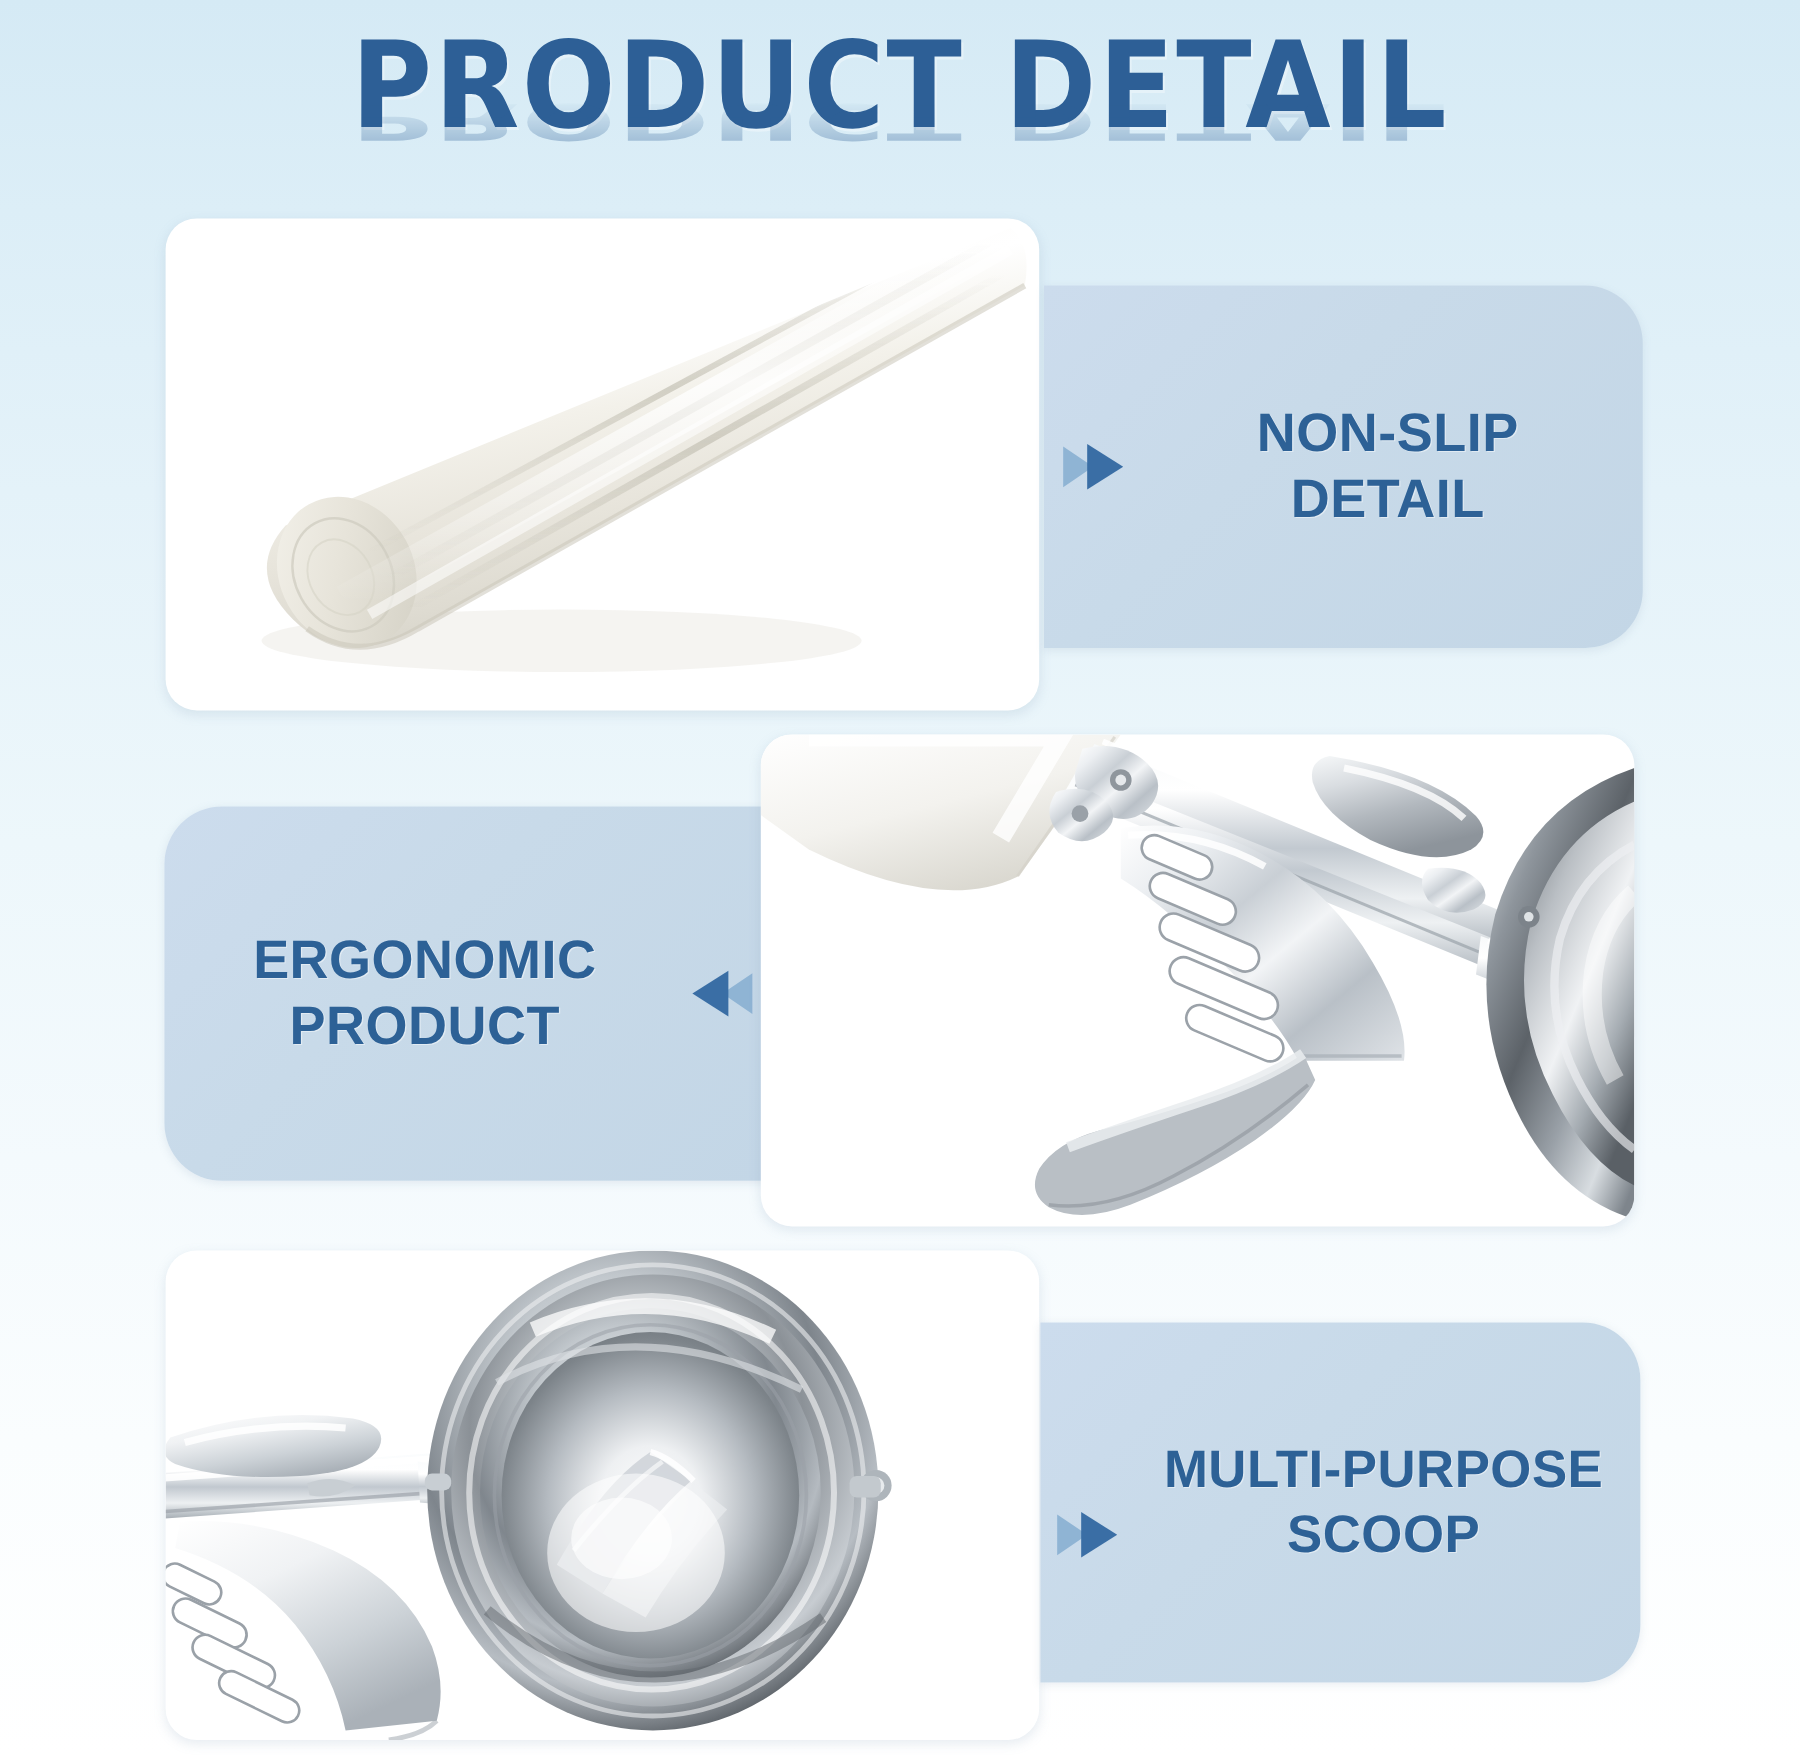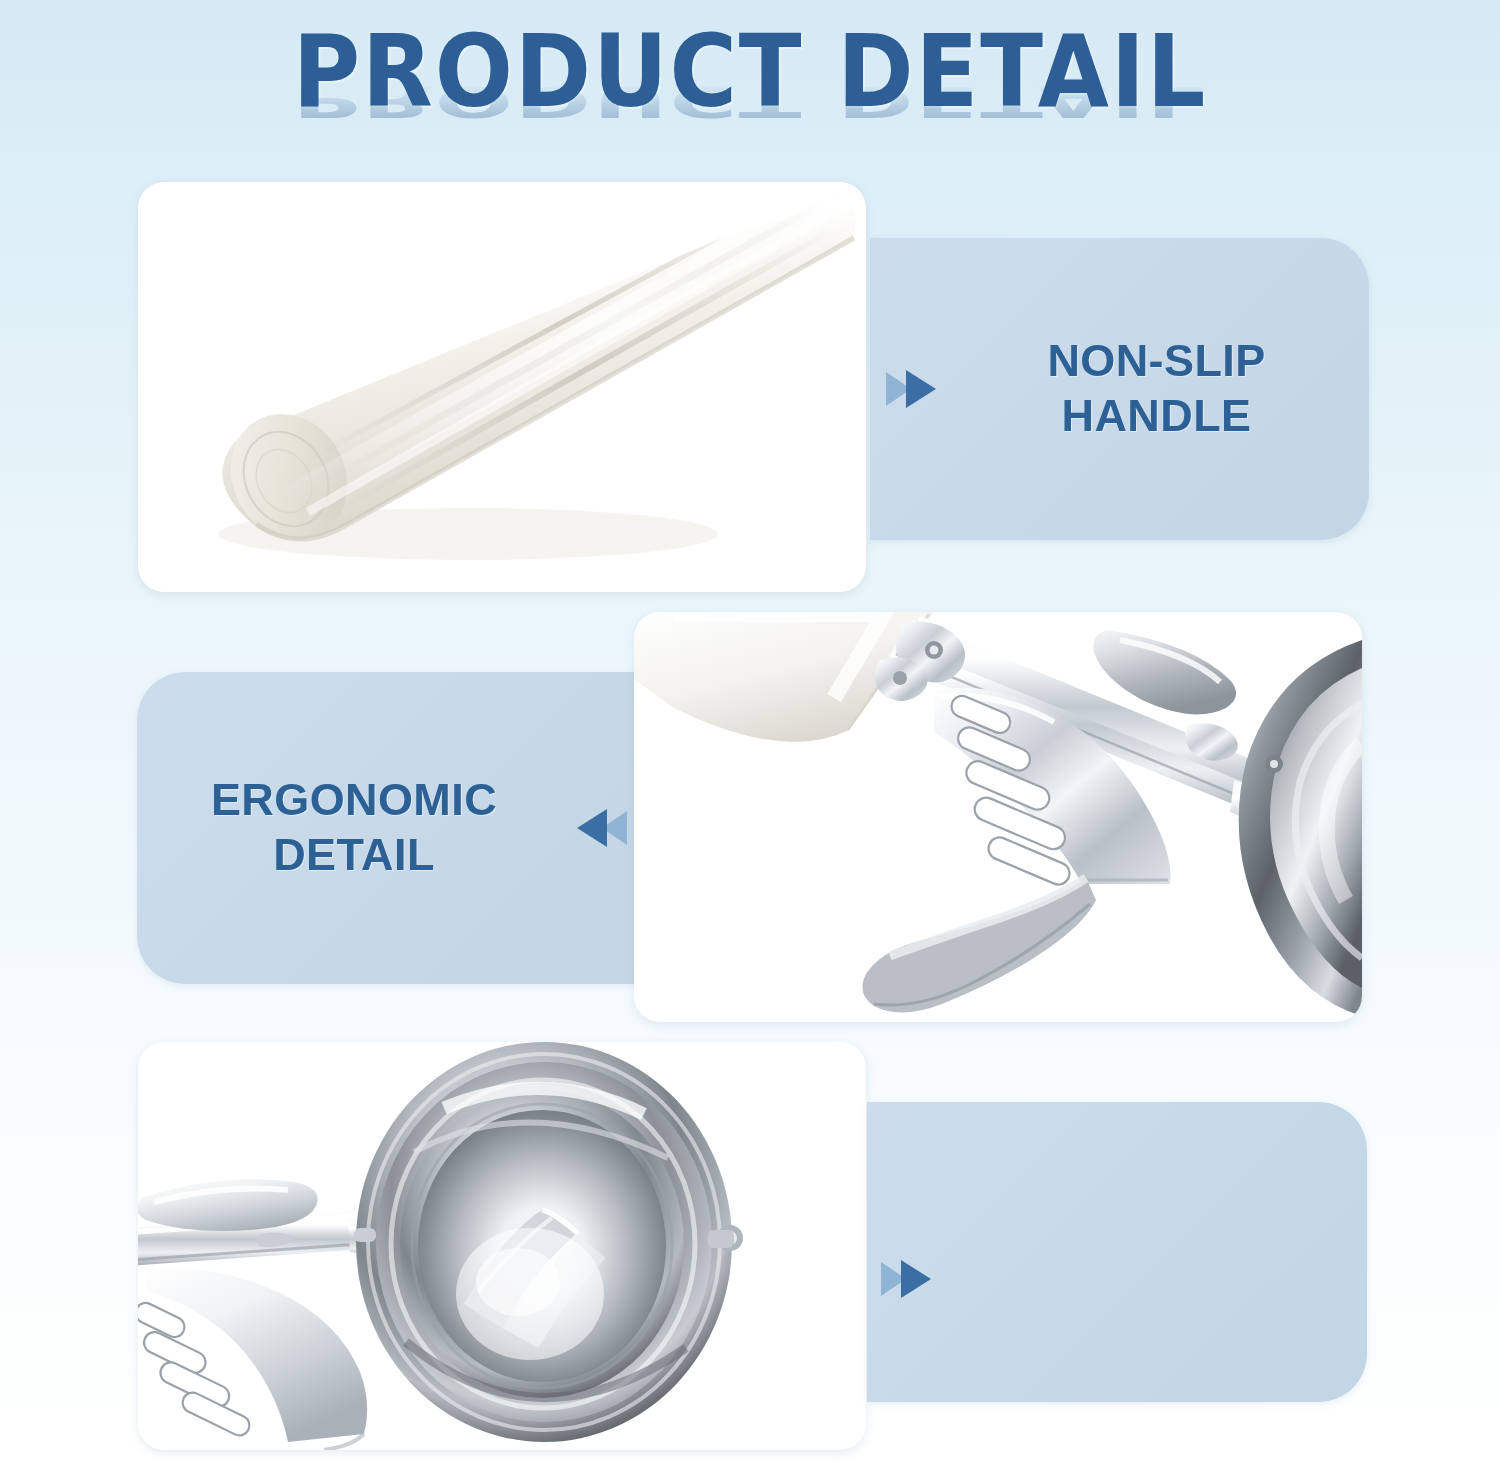--- a/index.html
+++ b/index.html
@@ -197,26 +197,26 @@
   </div>
 
   <div class="label-box" id="label-box-1">
     <span class="arrow-icon">
       <svg width="60" height="50" viewBox="0 0 60 50">
         <polygon points="2,8 2,42 27,25" fill="#8fb4d4"></polygon>
         <polygon points="22,6 22,44 52,25" fill="#3a6ea5"></polygon>
       </svg>
     </span>
     <span class="label-text" id="label-text-1">NON-SLIP
-HANDLE</span>
+DETAIL</span>
   </div>
 
   <div class="label-box" id="label-box-2">
     <span class="label-text" id="label-text-2">ERGONOMIC
-DETAIL</span>
+PRODUCT</span>
     <span class="arrow-icon">
       <svg width="60" height="50" viewBox="0 0 60 50">
         <polygon points="56,8 56,42 31,25" fill="#8fb4d4"></polygon>
         <polygon points="36,6 36,44 6,25" fill="#3a6ea5"></polygon>
       </svg>
     </span>
   </div>
 
   <div class="photo-card" id="photo-card-2">
     <svg class="art-svg" width="728" height="410" viewBox="0 0 728 410">
@@ -442,15 +442,17 @@
     </svg>
   </div>
 
   <div class="label-box" id="label-box-3">
     <span class="arrow-icon" style="align-self:center; margin-top:54px;">
       <svg width="60" height="50" viewBox="0 0 60 50">
         <polygon points="2,8 2,42 27,25" fill="#8fb4d4"></polygon>
         <polygon points="22,6 22,44 52,25" fill="#3a6ea5"></polygon>
       </svg>
     </span>
+    <span class="label-text" id="label-text-3">MULTI-PURPOSE
+SCOOP</span>
   </div>
 
 </div>
 
 </body></html>

